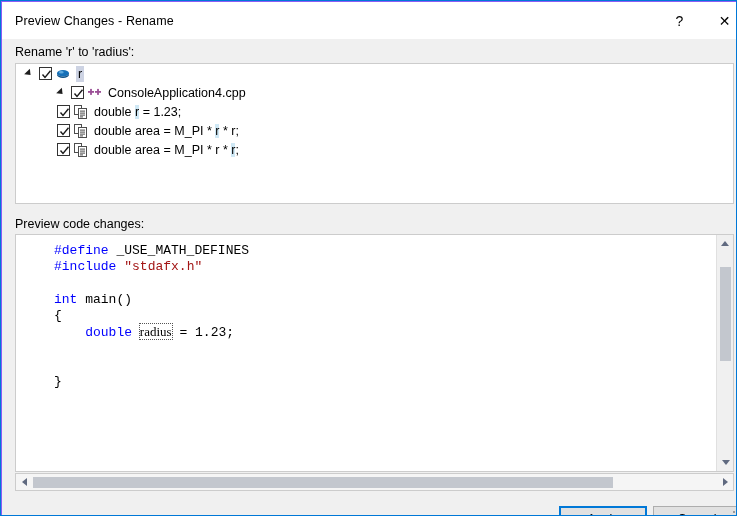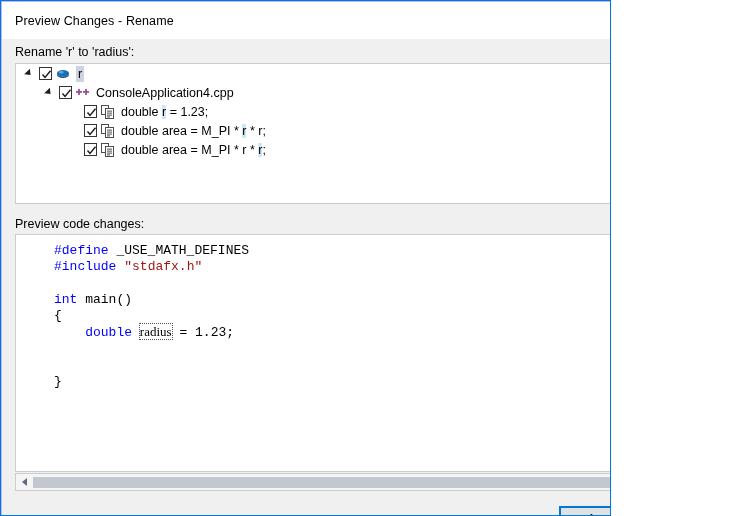--- a/index.html
+++ b/index.html
@@ -6,25 +6,25 @@
     margin: 0;
     padding: 0;
     background: #ffffff;
   }
   body {
     font-family: "Liberation Sans", sans-serif;
     -webkit-font-smoothing: antialiased;
   }
   #dialog {
     position: relative;
-    width: 611px;
+    width: 737px;
     height: 516px;
     box-sizing: border-box;
     border: 1px solid #0078d7;
-    background: #c4b5fd;
+    background: #8b5cf6;
     overflow: hidden;
   }
   
   .titlebar {
     position: absolute;
     left: 1px; top: 1px;
     width: 745px;
     height: 37px;
     background: #ffffff;
     display: flex;
@@ -89,22 +89,22 @@
   .tree-row {
     position: relative;
     height: 19px;
     display: flex;
     align-items: center;
     white-space: nowrap;
     font-size: 12.5px;
     color: #000000;
   }
   .tree-row.lvl0 { padding-left: 6px; }
-  .tree-row.lvl1 { padding-left: 26px; }
-  .tree-row.lvl2 { padding-left: 51px; }
+  .tree-row.lvl1 { padding-left: 38px; }
+  .tree-row.lvl2 { padding-left: 24px; }
 
   .expander {
     width: 14px;
     height: 14px;
     flex: 0 0 14px;
     display: flex;
     align-items: center;
     justify-content: center;
   }
   .expander::before {

